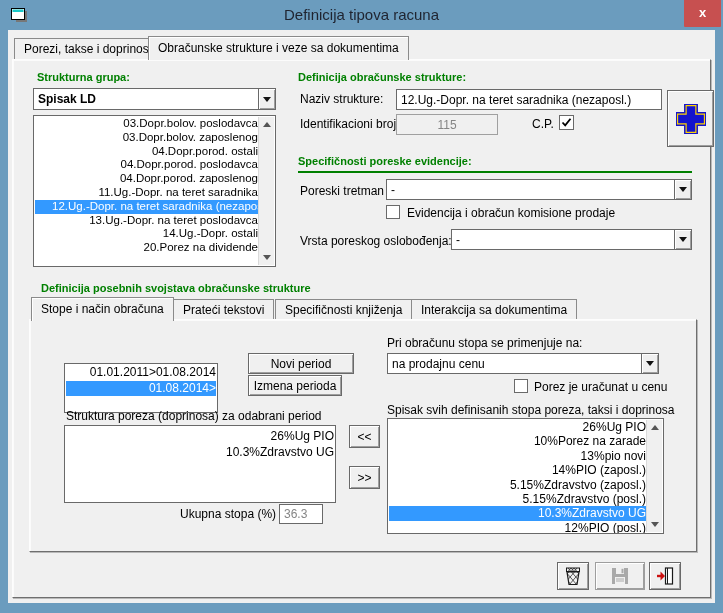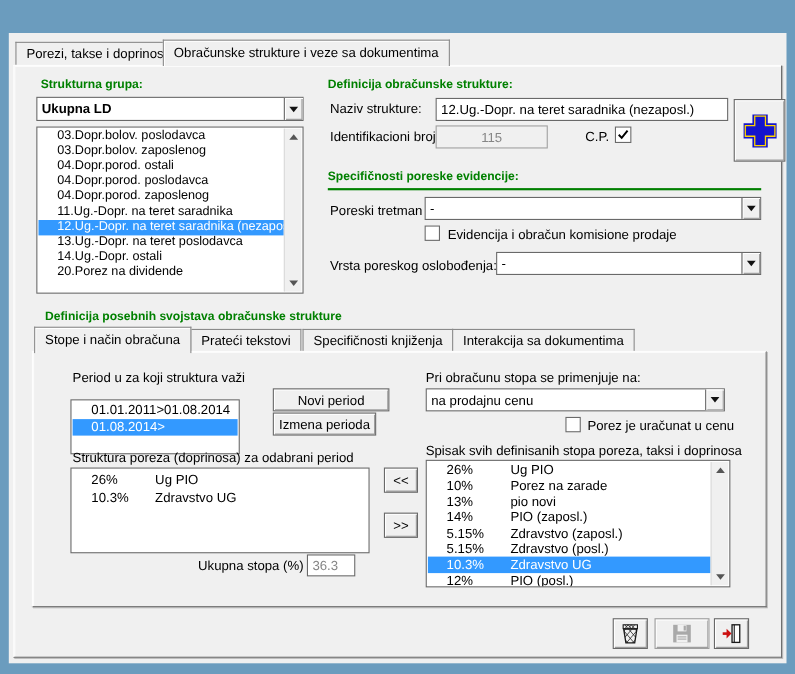--- a/index.html
+++ b/index.html
@@ -47,21 +47,21 @@
   .tri-down { width:0; height:0; border-left:4px solid transparent; border-right:4px solid transparent;
               border-top:5px solid #111; }
   .tri-up-s { width:0; height:0; border-left:4px solid transparent; border-right:4px solid transparent;
               border-bottom:5px solid #555; }
   .tri-down-s { width:0; height:0; border-left:4px solid transparent; border-right:4px solid transparent;
                 border-top:5px solid #555; }
 
   .listbox { position:absolute; background:#fff; border:1px solid #696969; overflow:hidden; }
   .rows { position:absolute; left:1px; top:1px; right:1px; bottom:1px; }
   .rows.with-sb { right:17px; }
-  .lrow { padding-left:17px; white-space:nowrap; overflow:hidden; }
+  .lrow { padding-left:17px; white-space:nowrap; overflow:hidden;text-align:right; }
   .lrow.sel { background:#3399ff; color:#fff; }
   .rate { display:inline-block; width:58px; }
 
   .vscroll { position:absolute; top:1px; right:1px; bottom:1px; width:16px; background:#f0f0f0;
              border-left:1px solid #dadada; }
   .sarrow { position:absolute; left:0; width:16px; height:15px; display:flex; align-items:center; justify-content:center; }
   .sarrow.up { top:0; } .sarrow.down { bottom:0; }
 
   .btn { position:absolute; background:#f0f0f0; border:1px solid #696969;
          box-shadow: inset 1px 1px 0 #fff, inset -1px -1px 0 #9e9e9e;
@@ -71,31 +71,40 @@
   .checkbox { position:absolute; width:14px; height:14px; background:#fff; border:1px solid #6a6a6a;
               display:flex; align-items:center; justify-content:center; }
 
   .green-line { position:absolute; height:2px; background:#008000; }
 </style>
 </head>
 <body>
 
 <div id="window">
 
+  <div class="titlebar">
+    <svg class="app-icon" viewBox="0 0 18 16">
+      <path d="M4 5 L16 5 L16 14 L6 14" fill="none" stroke="#777" stroke-width="2"></path>
+      <rect x="1.5" y="1.5" width="13" height="11" fill="#fff" stroke="#000" stroke-width="1"></rect>
+      <rect x="2.5" y="2.5" width="11" height="2.5" fill="#19c8c8"></rect>
+    </svg>
+    <div class="title-text">Definicija tipova racuna</div>
+    <div class="close-btn">x</div>
+  </div>
 
   <div class="content">
 
     <div class="tab" style="left:6px; top:8px;">Porezi, takse i doprinosi</div>
     <div class="tab active" style="left:140px; top:6px;">Obračunske strukture i veze sa dokumentima</div>
 
     <div class="page3d" style="left:4px; top:29px; width:699px; height:539px; z-index:2;">
 
       <div class="green-h" style="left:24px; top:11px;">Strukturna grupa:</div>
       <div class="combo bold" style="left:20px; top:28px; width:243px; height:22px;">
-        <span class="val">Ukupna LD</span>
+        <span class="val">Spisak LD</span>
         <span class="drop-btn">
             <span class="tri-down"></span>
           </span>
       </div>
       <div class="listbox" style="left:20px; top:55px; width:243px; height:152px;">
         <div class="rows with-sb" style="font-size:11.5px; line-height:13.8px;">
           <div class="lrow">03.Dopr.bolov. poslodavca</div>
           <div class="lrow">03.Dopr.bolov. zaposlenog</div>
           <div class="lrow">04.Dopr.porod. ostali</div>
           <div class="lrow">04.Dopr.porod. poslodavca</div>
@@ -155,21 +164,20 @@
       </div>
 
       <div class="green-h" style="left:28px; top:222px;">Definicija posebnih svojstava obračunske strukture</div>
       <div class="tab active" style="left:18px; top:237px;">Stope i način obračuna</div>
       <div class="tab" style="left:262px; top:239px;">Specifičnosti knjiženja</div>
       <div class="tab" style="left:160px; top:239px;">Prateći tekstovi</div>
       <div class="tab" style="left:398px; top:239px;">Interakcija sa dokumentima</div>
 
       <div class="page3d" style="left:16px; top:259px; width:668px; height:233px; z-index:2;">
 
-        <div class="lbl" style="left:36px; top:16px;">Period u za koji struktura važi</div>
         <div class="listbox" style="left:34px; top:33px; width:154px; height:50px;margin-top:10px;">
           <div class="rows" style="line-height:15.5px;">
             <div class="lrow">01.01.2011&gt;01.08.2014</div>
             <div class="lrow sel">01.08.2014&gt;</div>
           </div>
         </div>
         <div class="btn" style="left:218px; top:33px; width:106px; height:21px;">Novi period</div>
         <div class="btn" style="left:218px; top:55px; width:94px; height:21px;">Izmena perioda</div>
 
         <div class="lbl" style="left:357px; top:16px;">Pri obračunu stopa se primenjuje na:</div>

